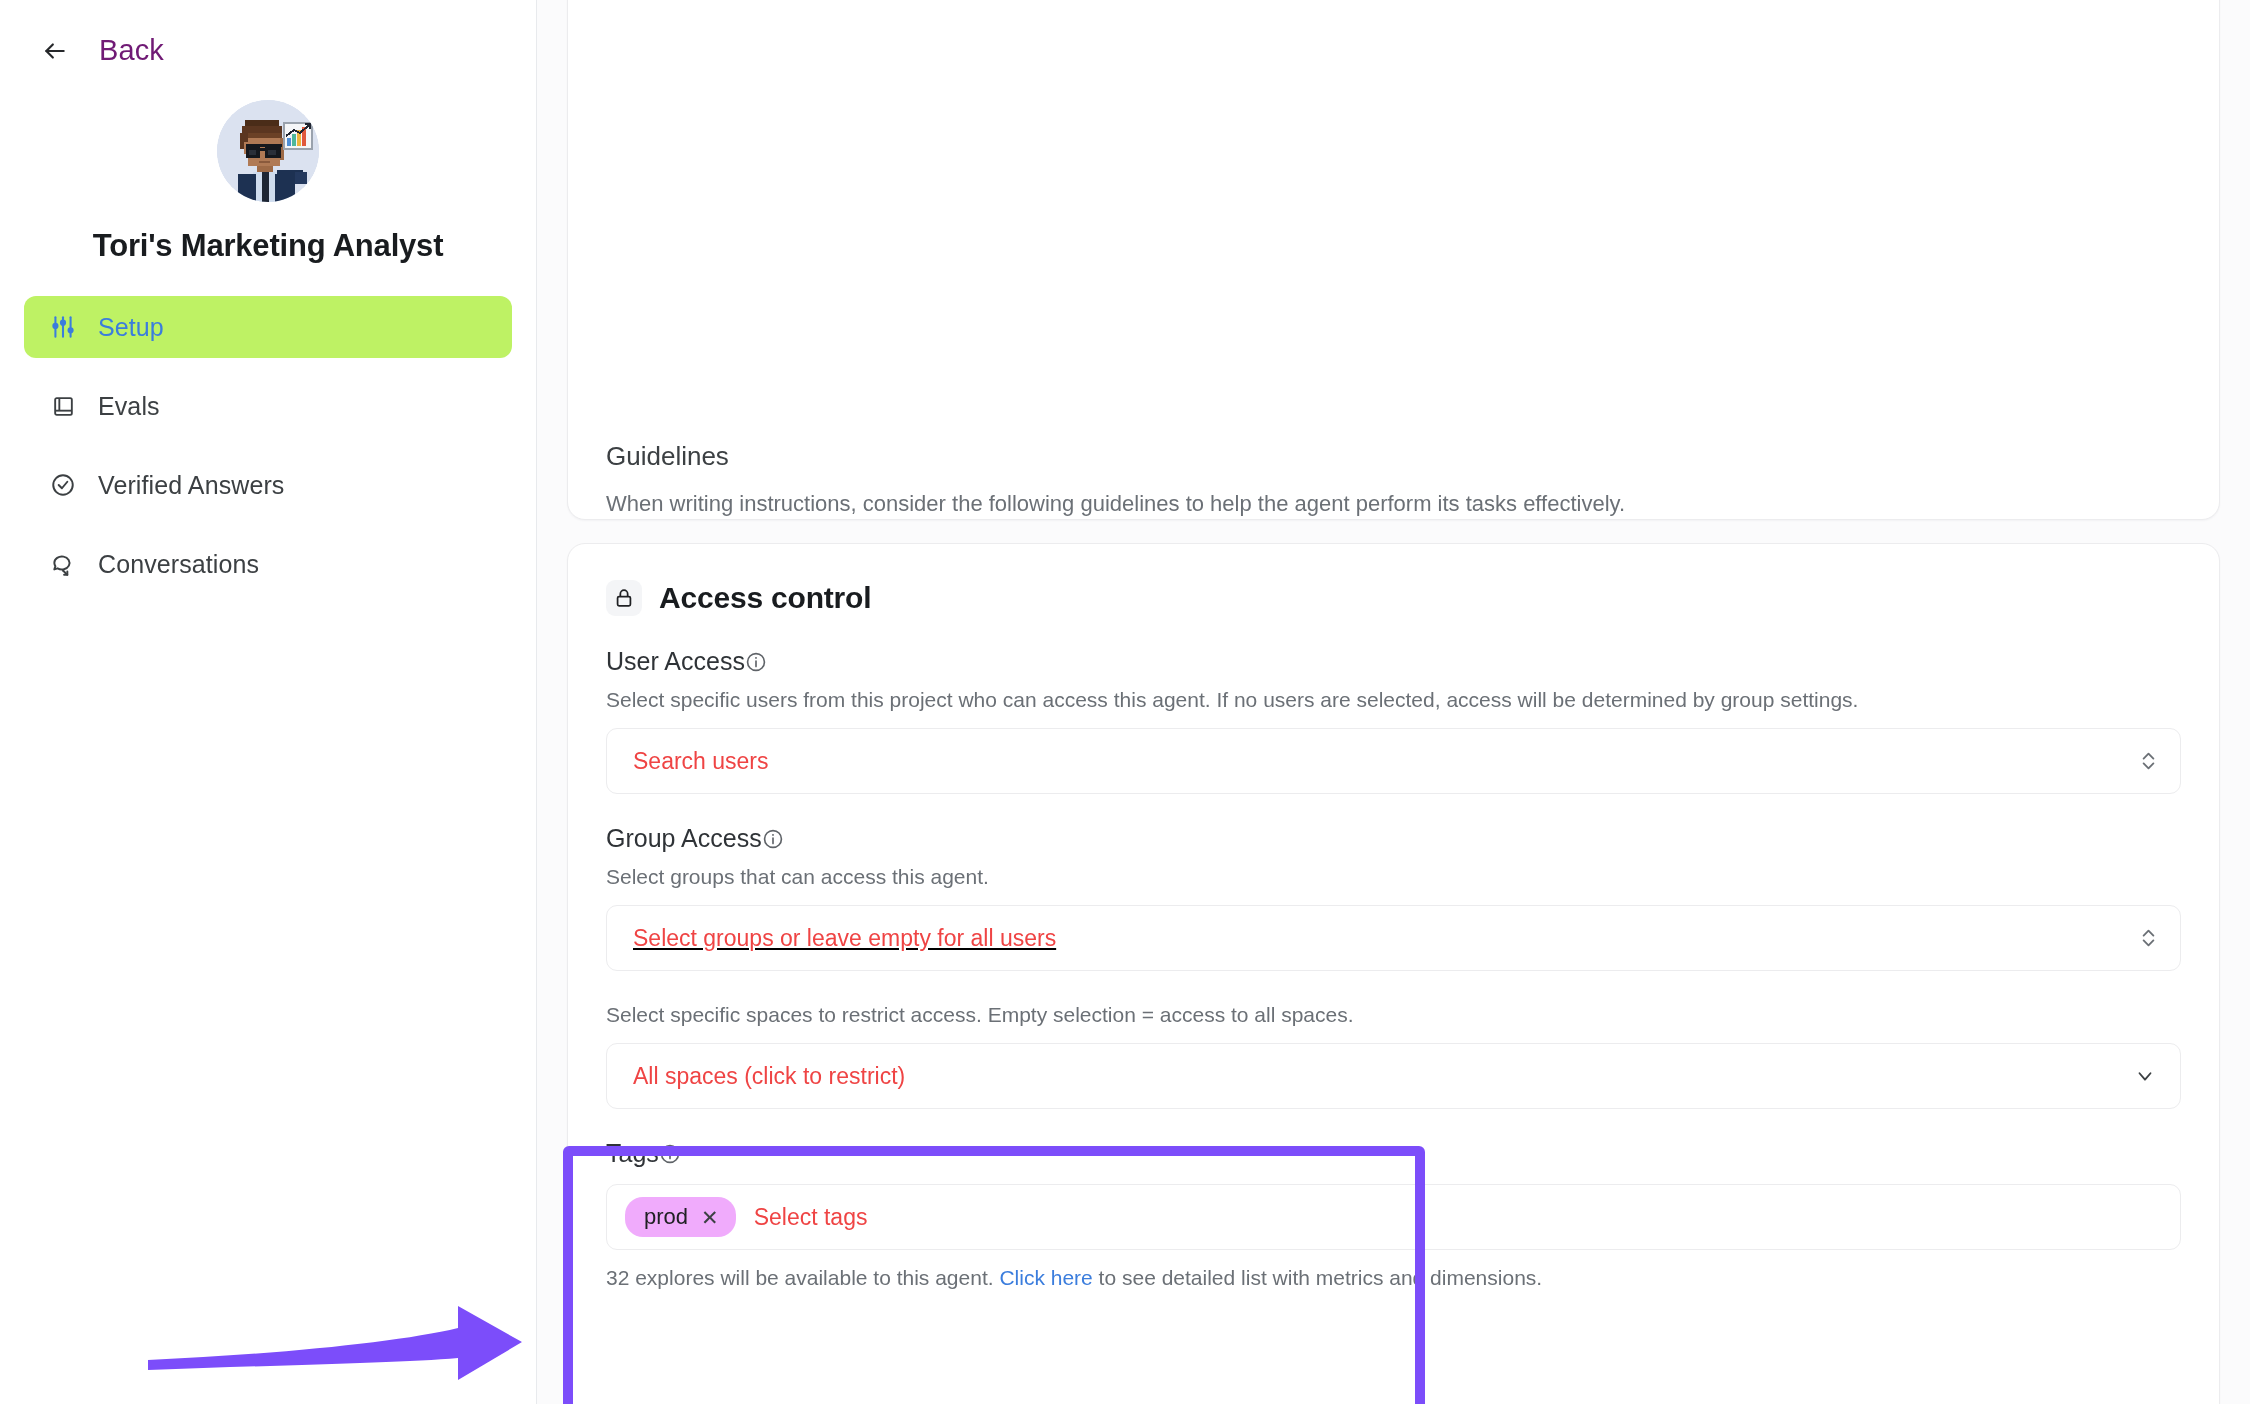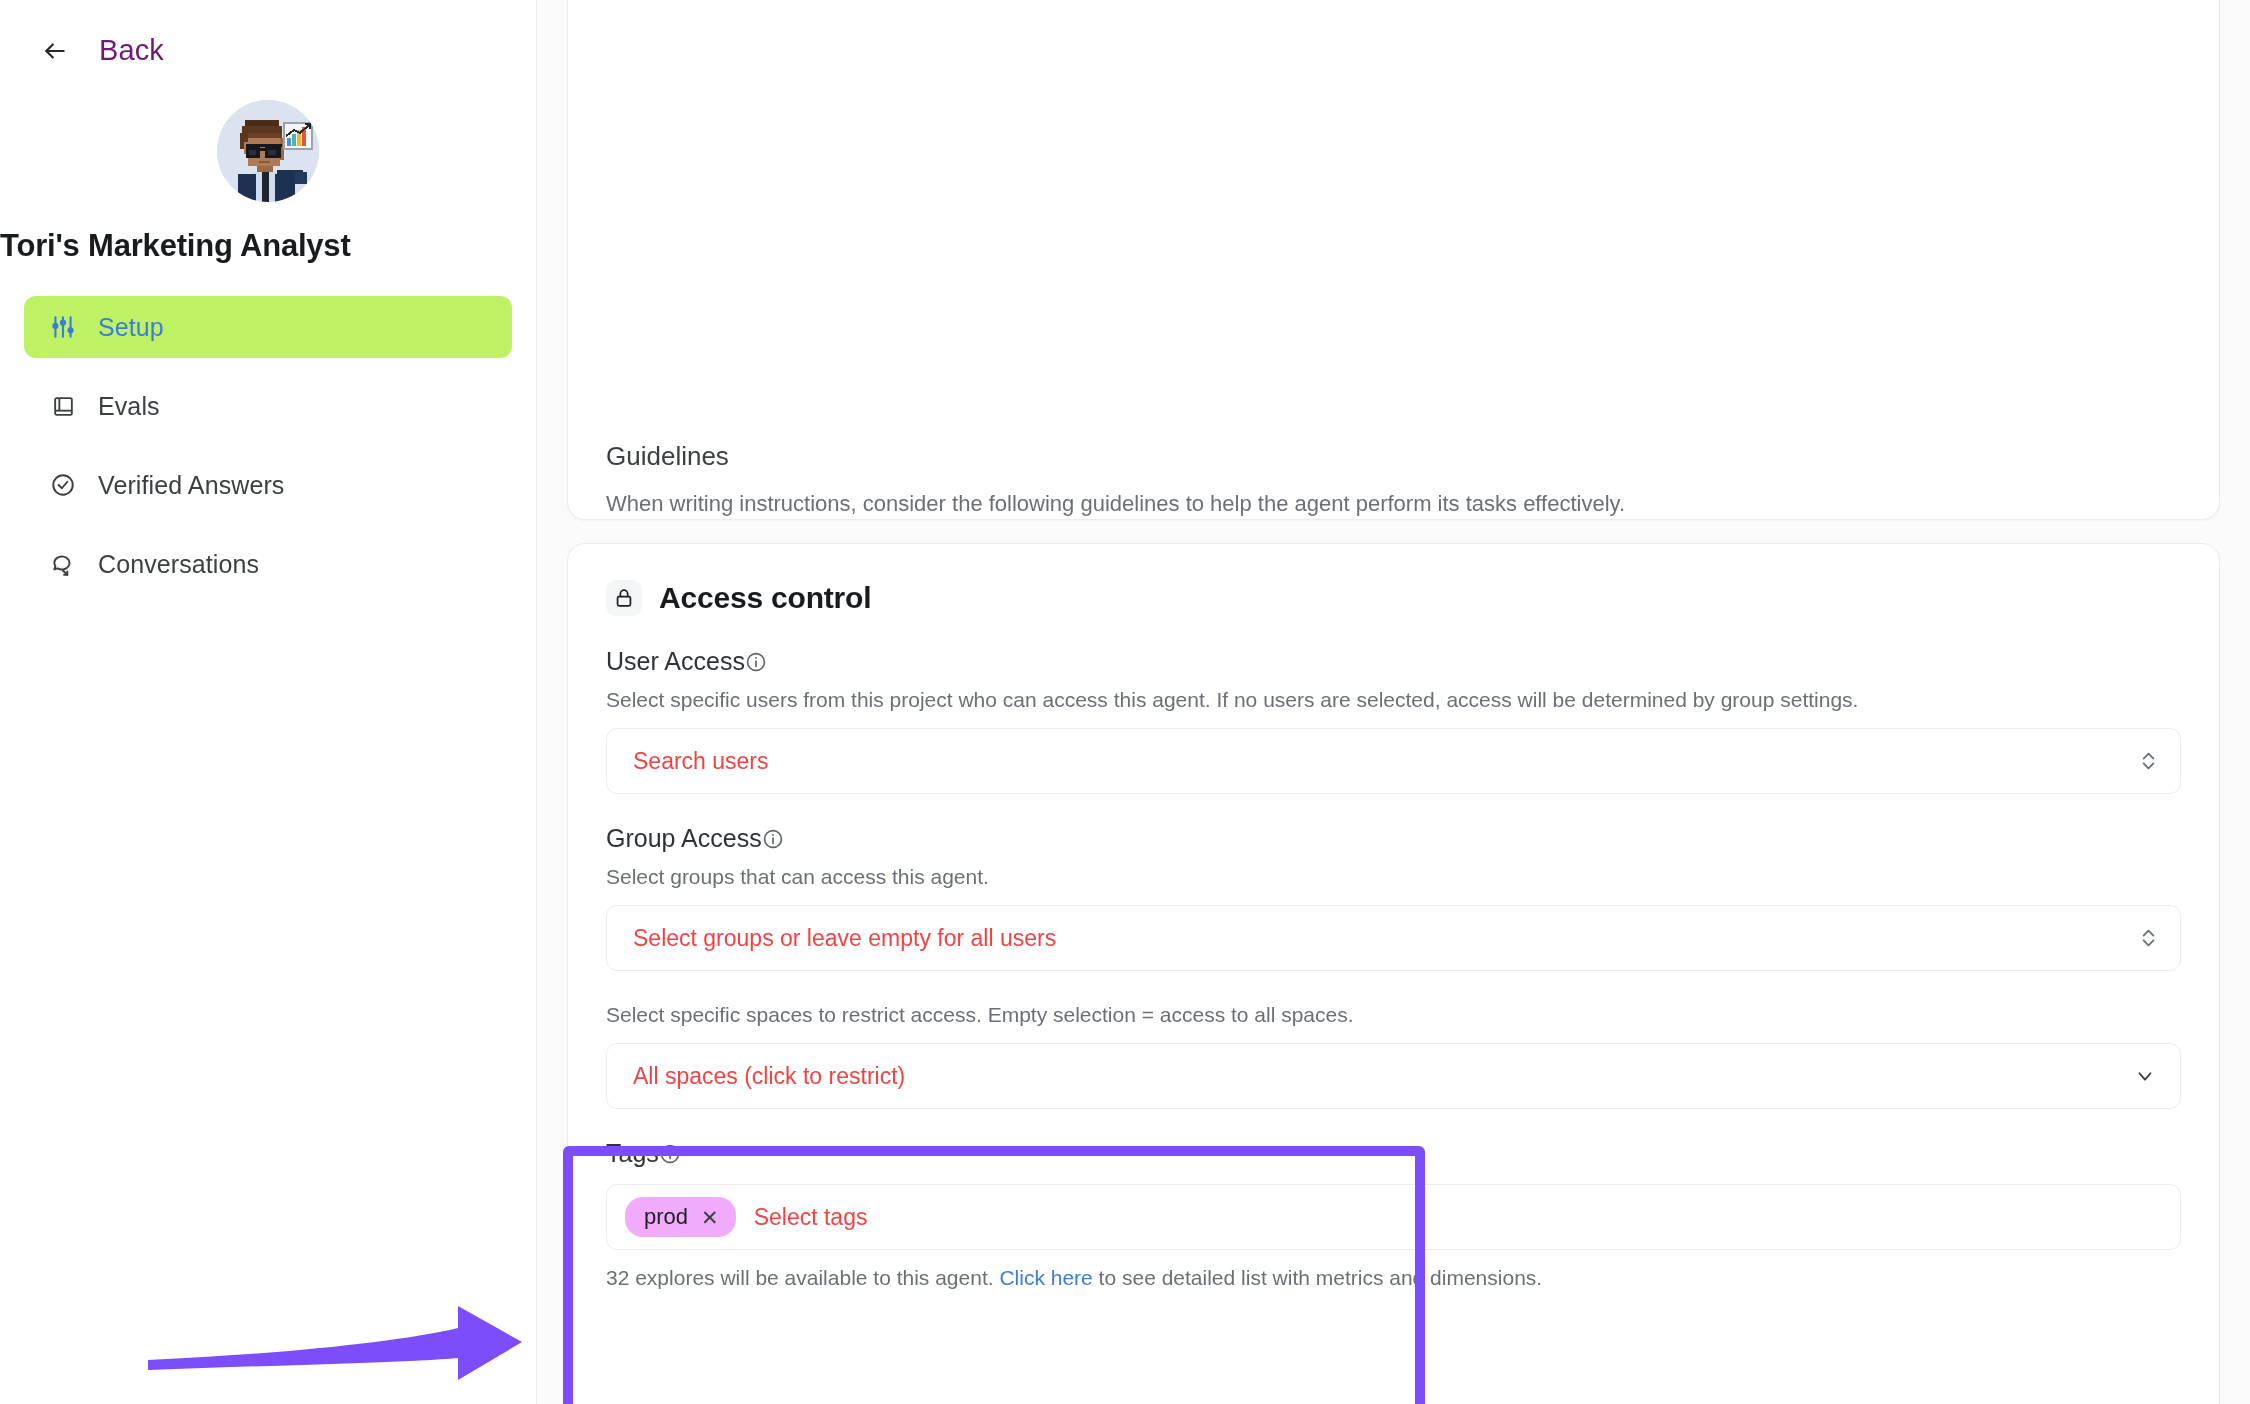--- a/index.html
+++ b/index.html
@@ -28,21 +28,21 @@
   .back-label { font-size: 29px; color: #701a75; letter-spacing: .1px; margin-left: 15px; }
 
   .avatar-wrap { margin-top: 33px; display: flex; justify-content: center; }
   .avatar {
     width: 102px; height: 102px; border-radius: 50%;
     background: #dbe2f0; overflow: hidden; position: relative;
   }
   .avatar svg { display:block; width:102px; height:102px; }
 
   .agent-title {
-    margin-top: 26px; text-align: left;
+    margin-top: 26px; text-align: center;
     font-size: 31px; font-weight: 700; color: #191c1f; letter-spacing: -0.2px;
   }
 
   .nav { margin-top: 32px; padding: 0 24px; }
   .nav-item {
     display: flex; align-items: center; gap: 22px;
     height: 62px; padding-left: 26px;
     border-radius: 12px; cursor: pointer;
     margin-bottom: 17px;
   }
@@ -428,21 +428,21 @@
             <span class="t">Group Access</span>
             <span>
               <svg class="info-ico" viewBox="0 0 24 24" fill="none" stroke="#5f6368" stroke-width="1.8" stroke-linecap="round">
                 <circle cx="12" cy="12" r="9.2"></circle>
                   <line x1="12" y1="11" x2="12" y2="17"></line>
                   <circle cx="12" cy="7.5" r="1.05" fill="#5f6368" stroke="none"></circle>
               </svg>
             </span>
           </div>
           <p class="field-desc" style="margin-top:12px;">Select groups that can access this agent.</p>
-          <div class="input-box" style="margin-top:16px;">
+          <div class="input-box" style="margin-top:16px;text-decoration:underline;">
             <span class="input-ph">Select groups or leave empty for all users</span>
             <span class="sel-caret">
               <svg width="15" height="22" viewBox="0 0 12 18" fill="none" stroke="#6b7076" stroke-width="1.5" stroke-linecap="round" stroke-linejoin="round">
                 <polyline points="2,7 6,3 10,7"></polyline>
                   <polyline points="2,11 6,15 10,11"></polyline>
               </svg>
             </span>
           </div>
         </div>
 

